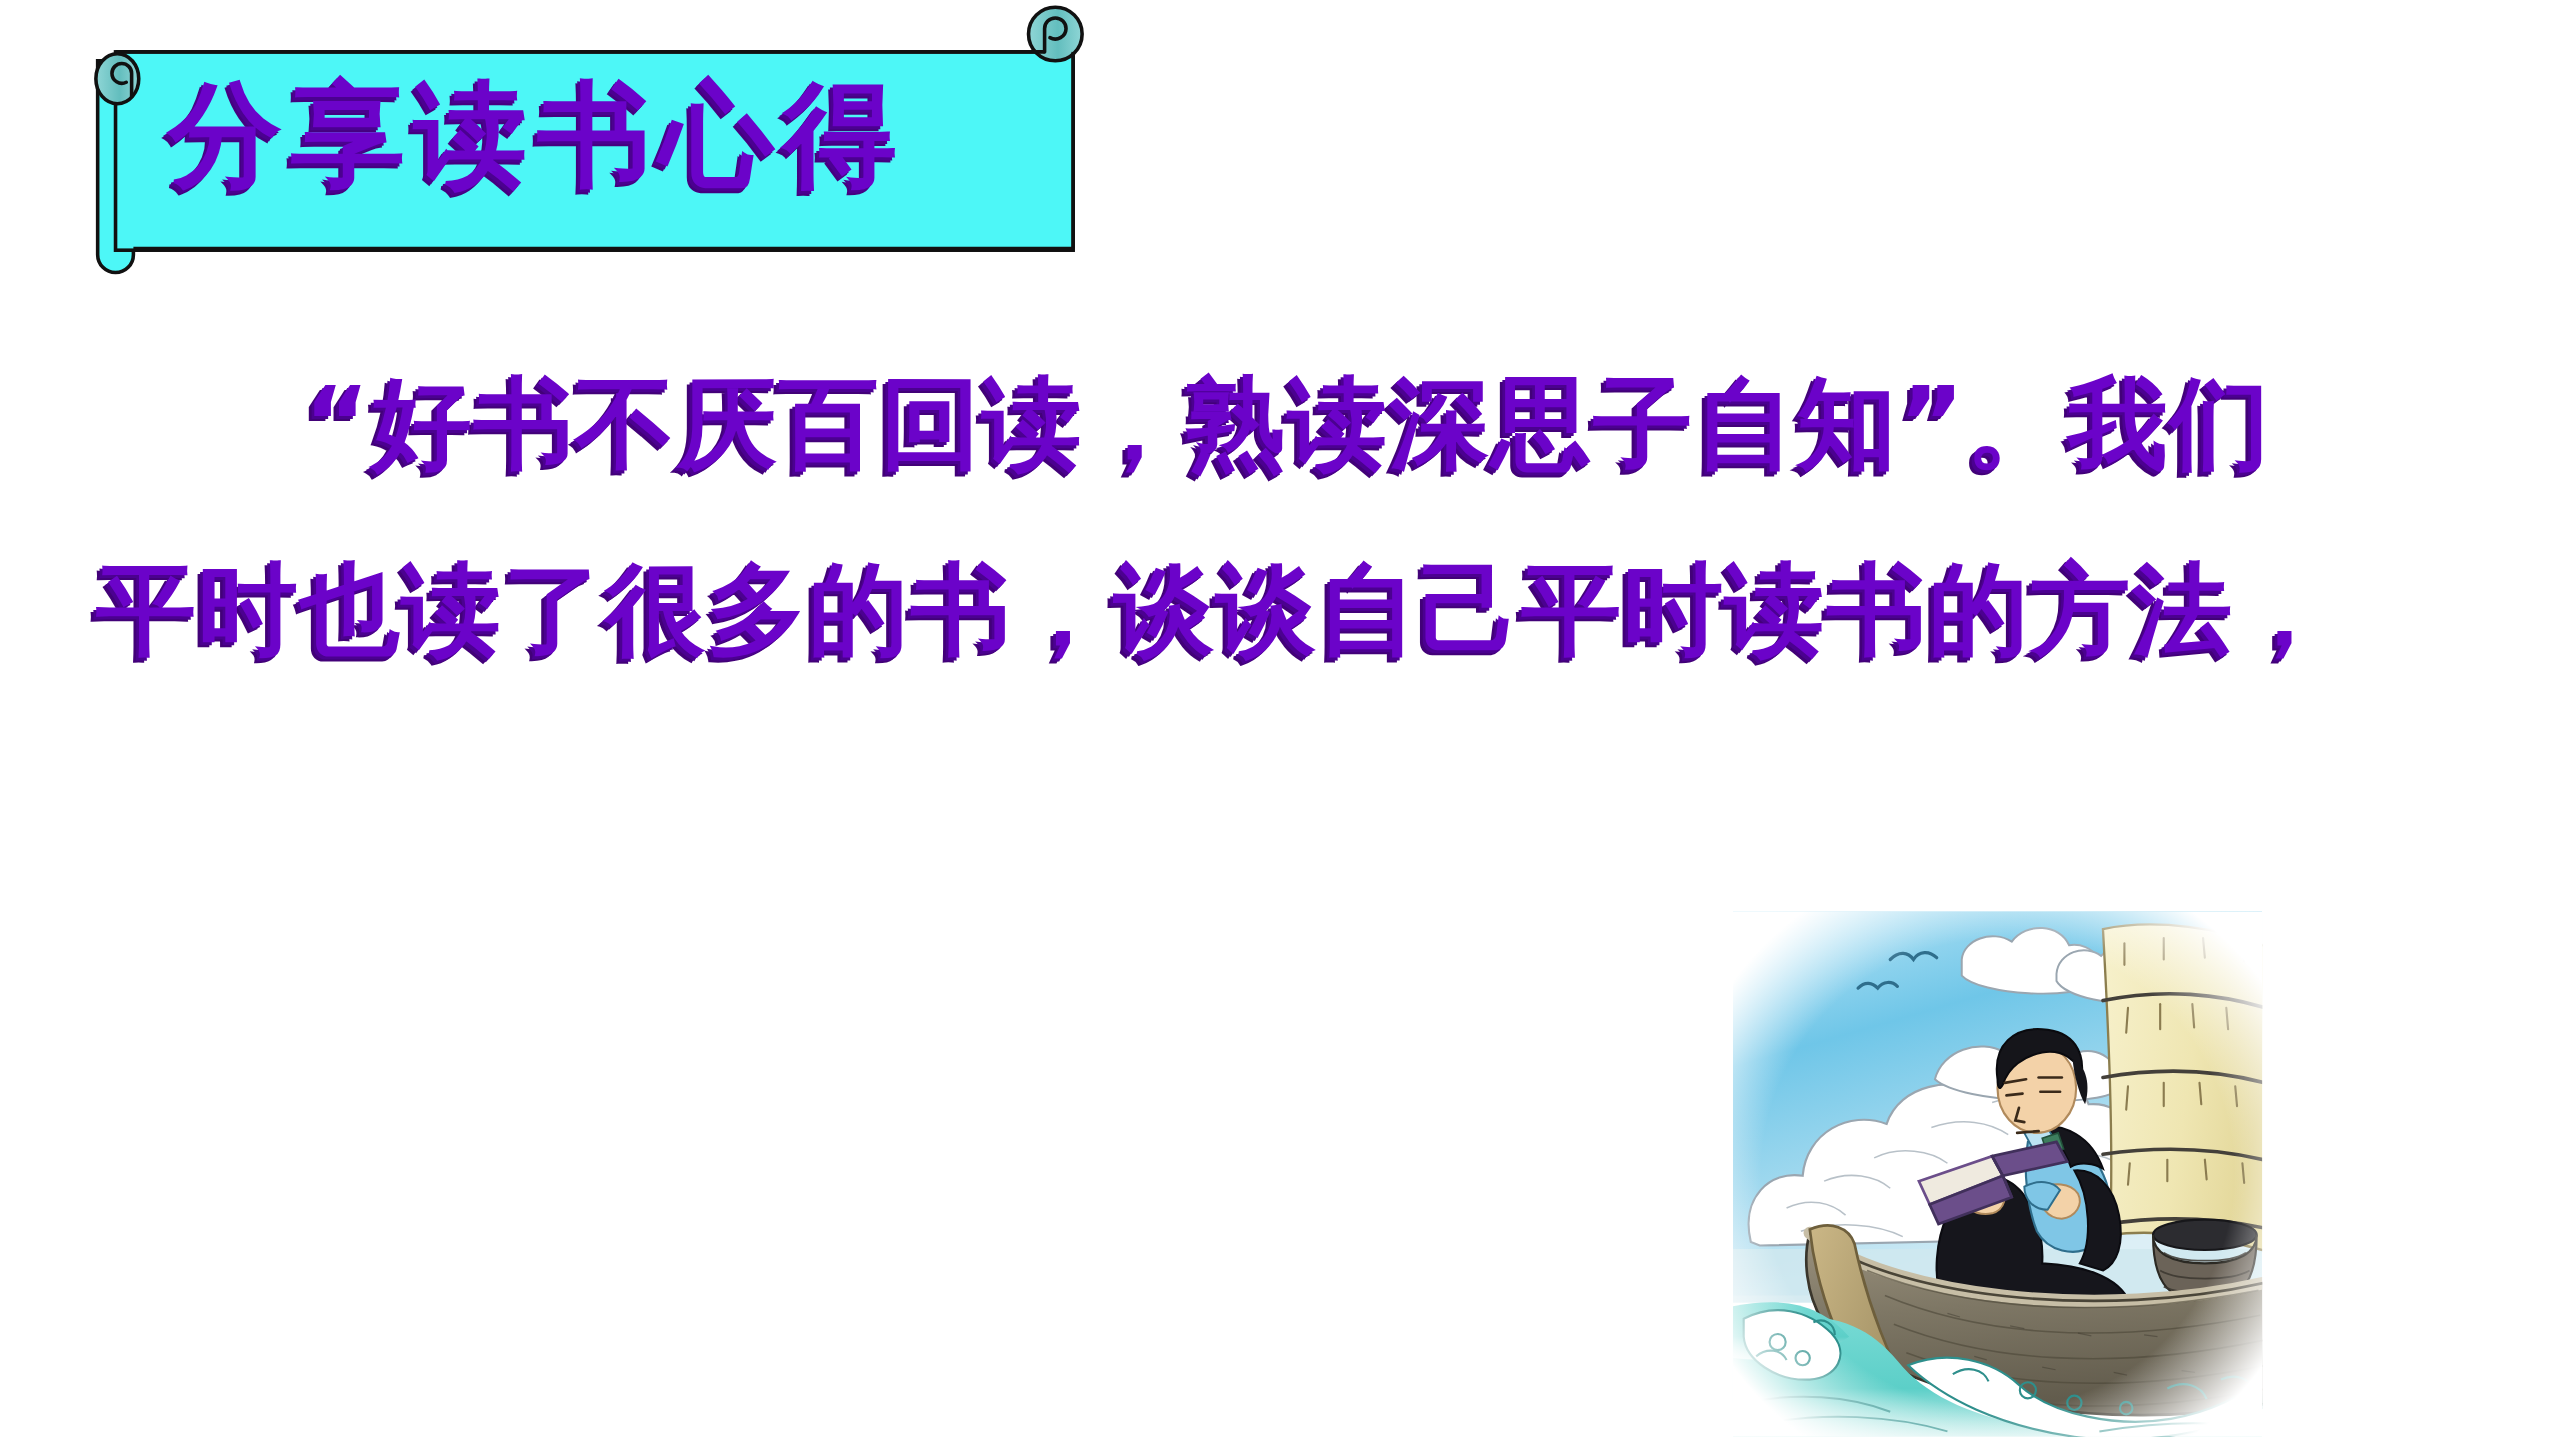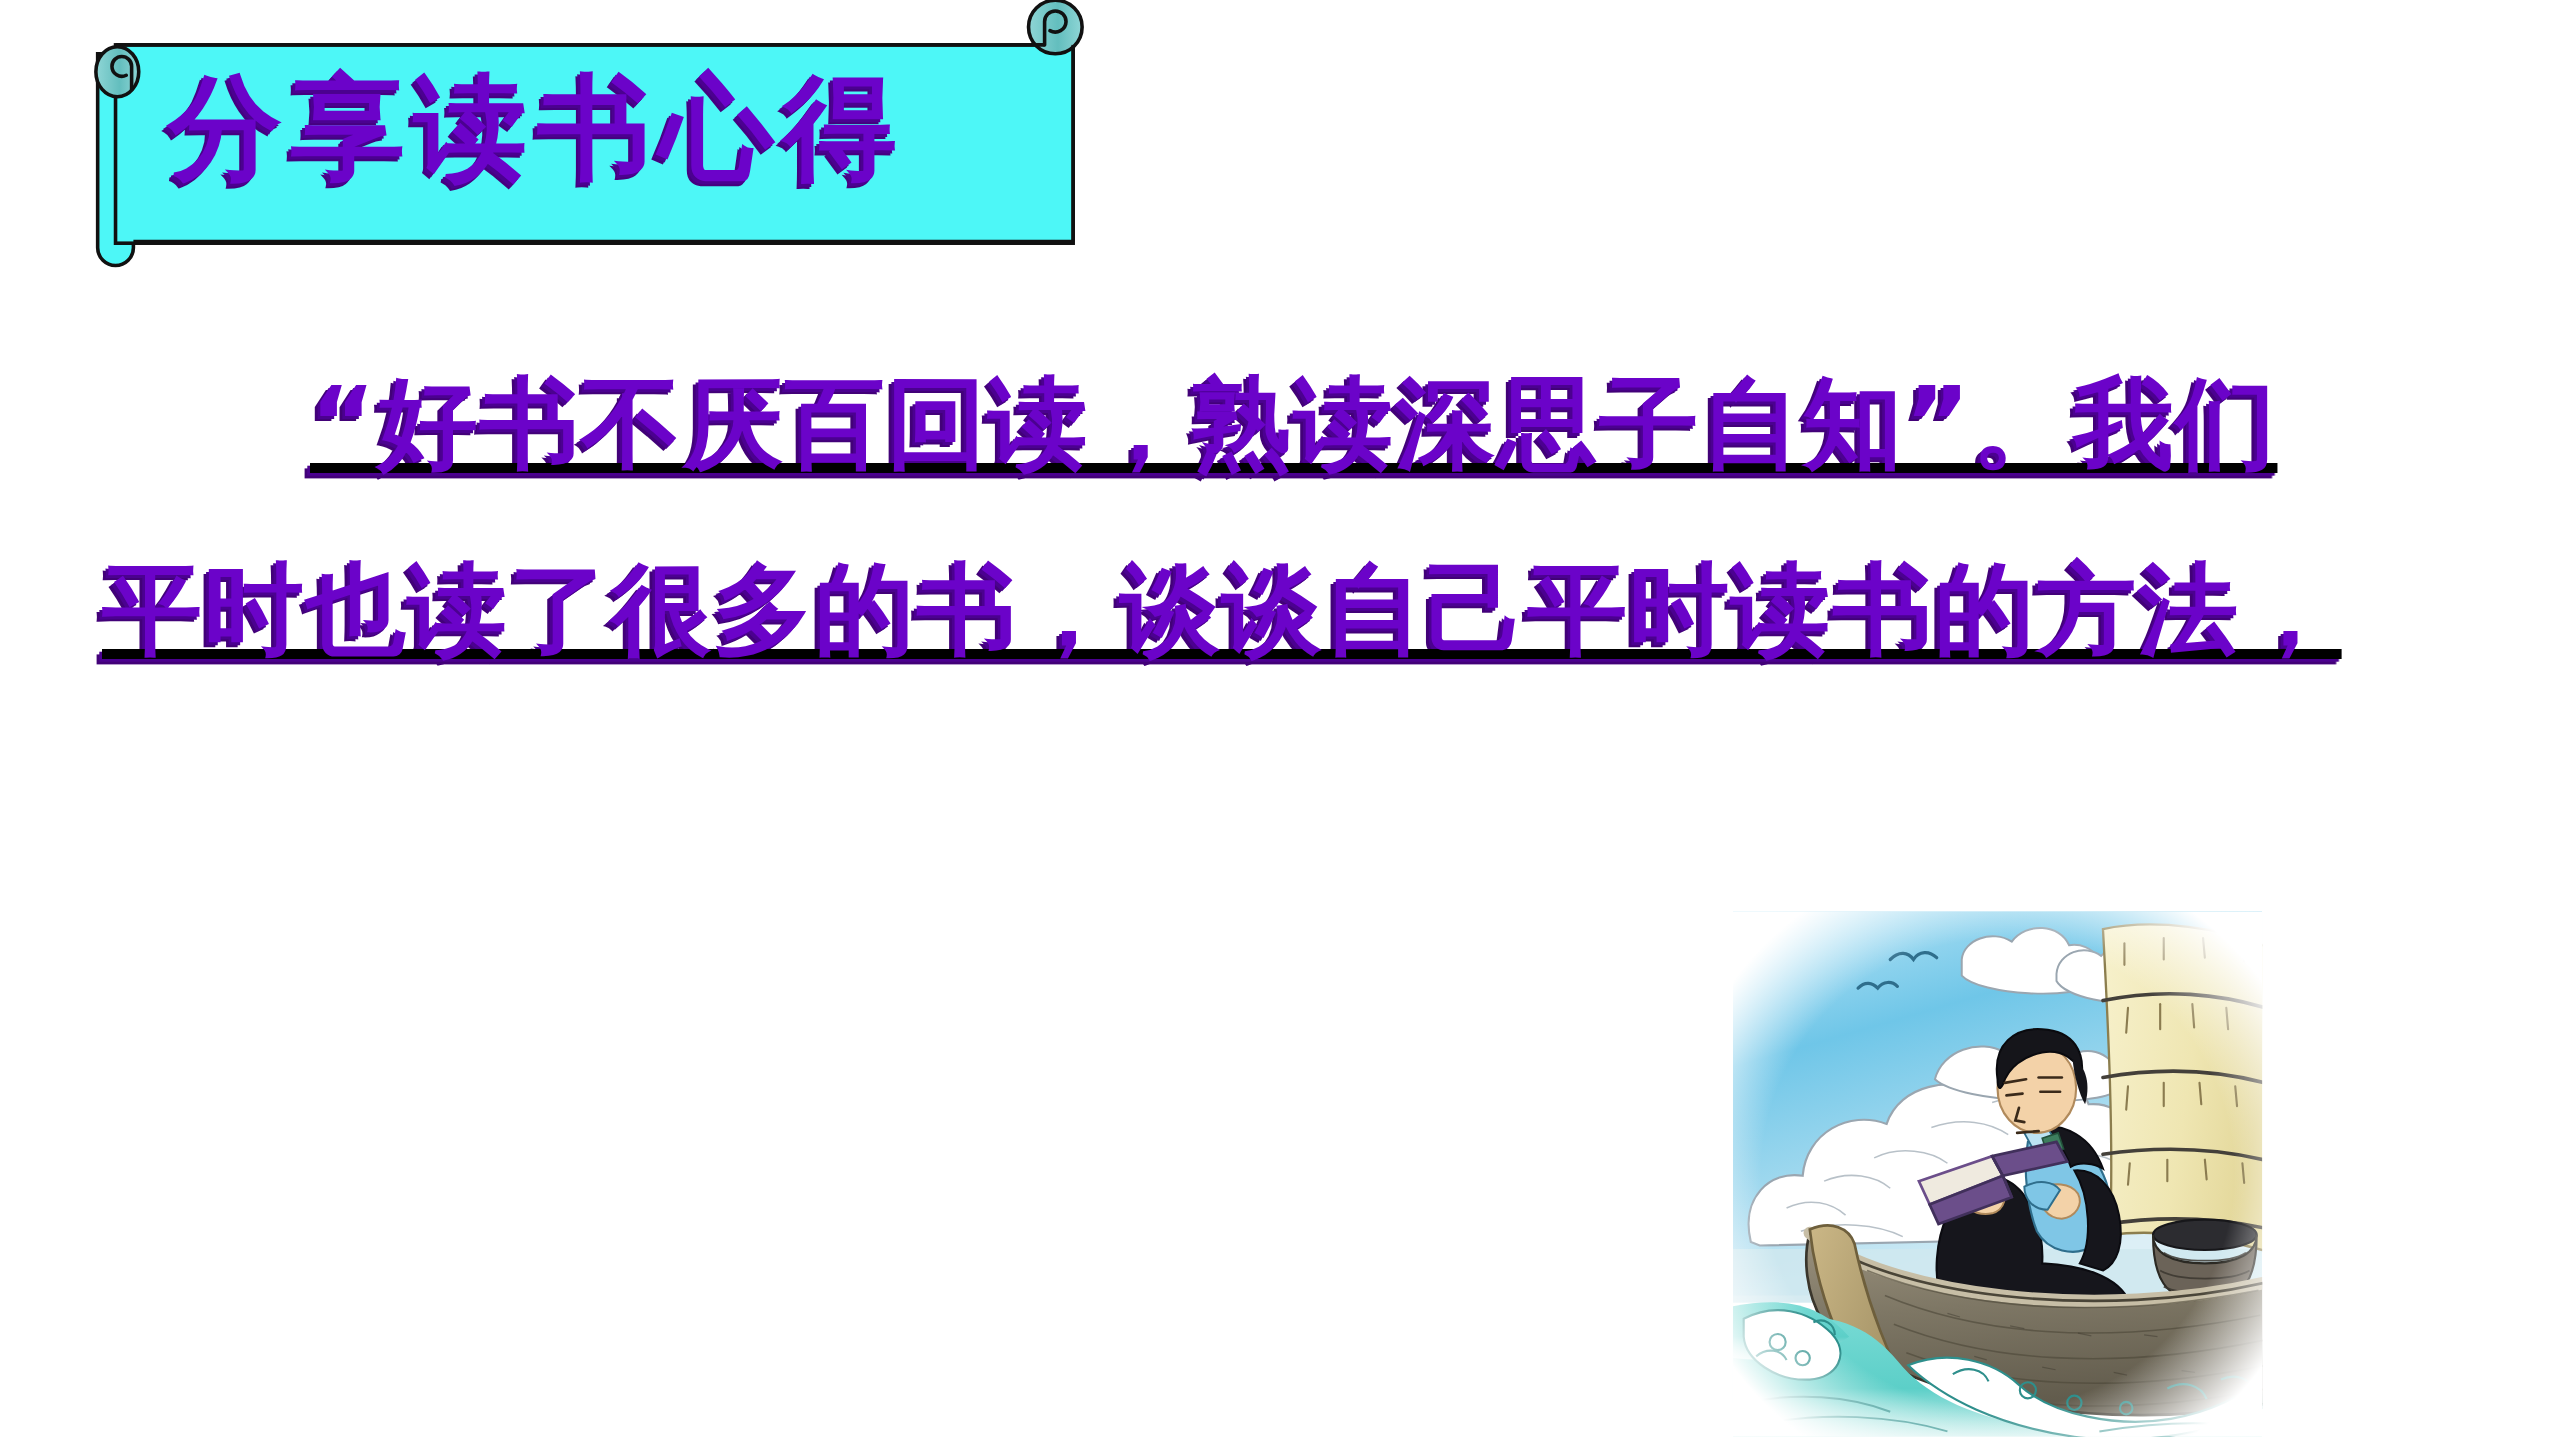--- a/index.html
+++ b/index.html
@@ -19,21 +19,21 @@
   #slide {
     position: absolute;
     inset: 0;
     background: #ffffff;
   }
 
   
   #title-banner {
     position: absolute;
     left: 79px;
-    top: 2px;
+    top: 9px;
     width: 1020px;
     height: 268px;
   }
   #title-banner svg {
     position: absolute;
     left: 0;
     top: 0;
     width: 1020px;
     height: 268px;
     overflow: visible;
@@ -55,24 +55,23 @@
     line-height: 1;
     white-space: nowrap;
     text-shadow:
       -2.7px 2.7px 0 #4B0190,
       -4.5px 4.5px 0 #45017f;
   }
 
   
   #body-block {
     position: absolute;
-    left: 102px;
+    left: 96px;
     top: 331px;
     width: 2406px;
-    text-decoration: underline;
   }
   .body-line {
     font-family: "DejaVu Sans", sans-serif;
     font-size: 100px;
     font-weight: 700;
     color: #6B03C9;
     line-height: 186px;
     height: 186px;
     white-space: nowrap;
     letter-spacing: 1.8px;

